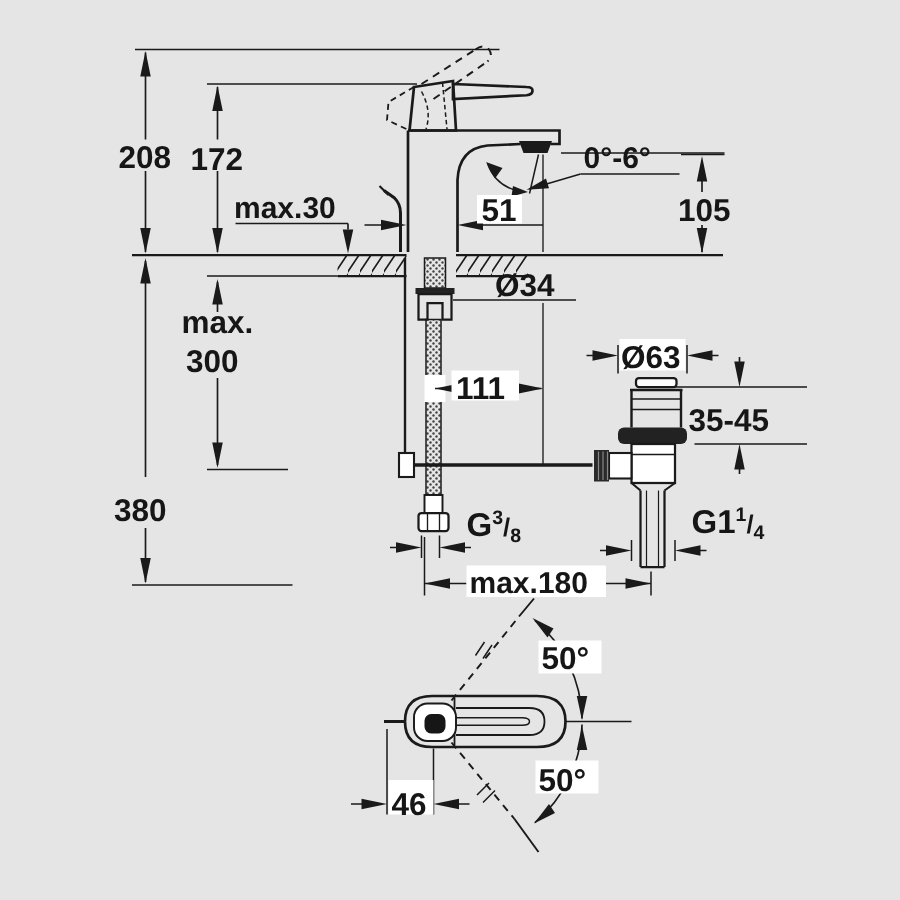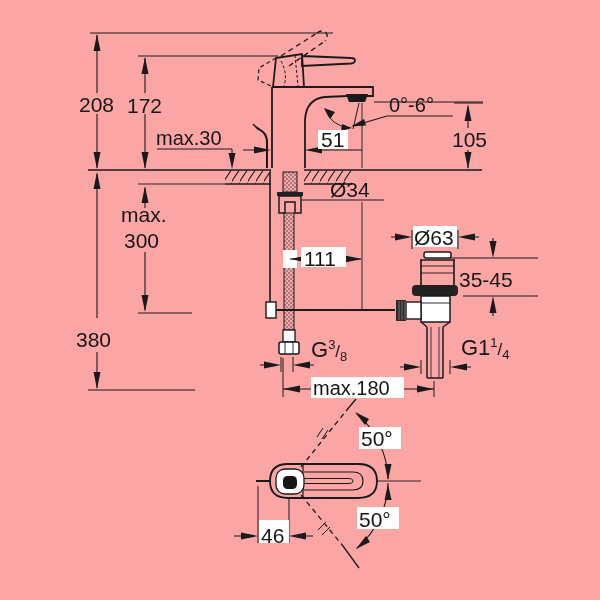--- a/index.html
+++ b/index.html
@@ -1,17 +1,17 @@
 <!DOCTYPE html>
 <html><head>
 <meta charset="utf-8">
 <style>
   html,body{margin:0;padding:0;background:#ffffff;}
-  .stage{position:relative;width:600px;height:600px;background:#fca5a5;overflow:hidden;
-         font-family:"Liberation Sans", sans-serif;}
+  .stage{position:relative;width:600px;height:600px;background:#e5e5e5;overflow:hidden;
+         font-family:"Liberation Sans", sans-serif;font-weight:bold;}
   svg{display:block;}
   text{font-family:"Liberation Sans", sans-serif;fill:#161616;}
   .dim{font-size:21px;}
   .dimsm{font-size:20px;}
   .ln{stroke:#1a1a1a;fill:none;}
   .ah{fill:#1a1a1a;stroke:none;}
   .whiteout{fill:#ffffff;stroke:none;}
 </style>
 </head>
 <body>

